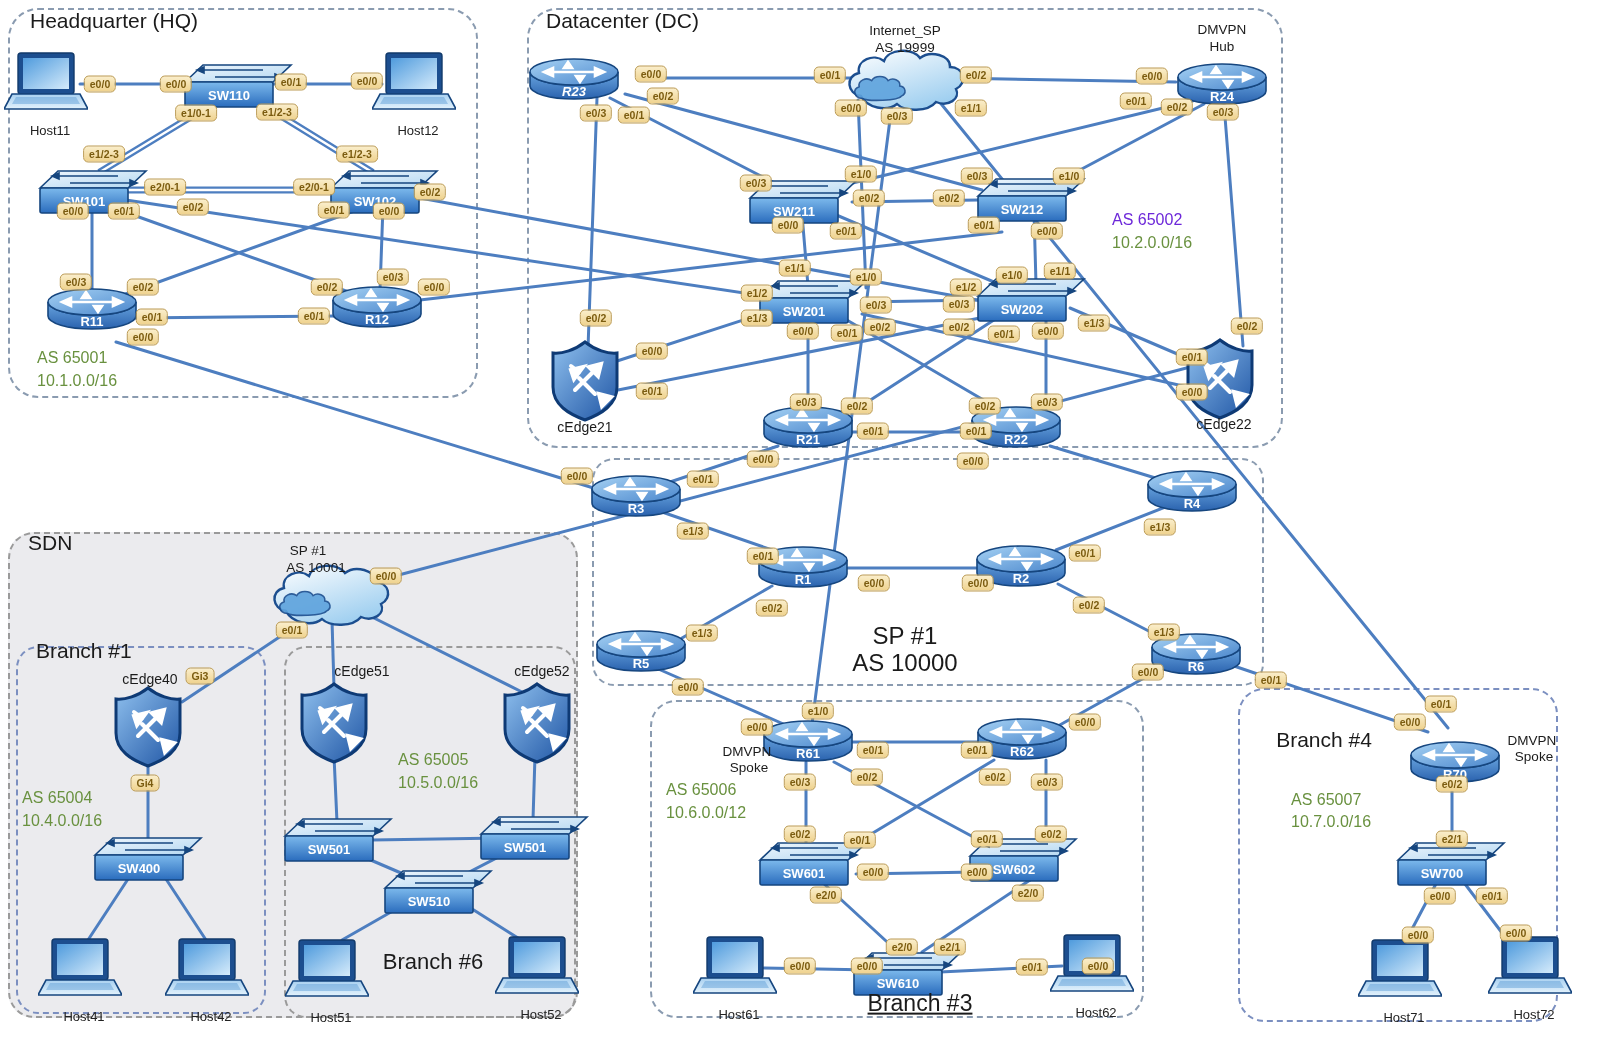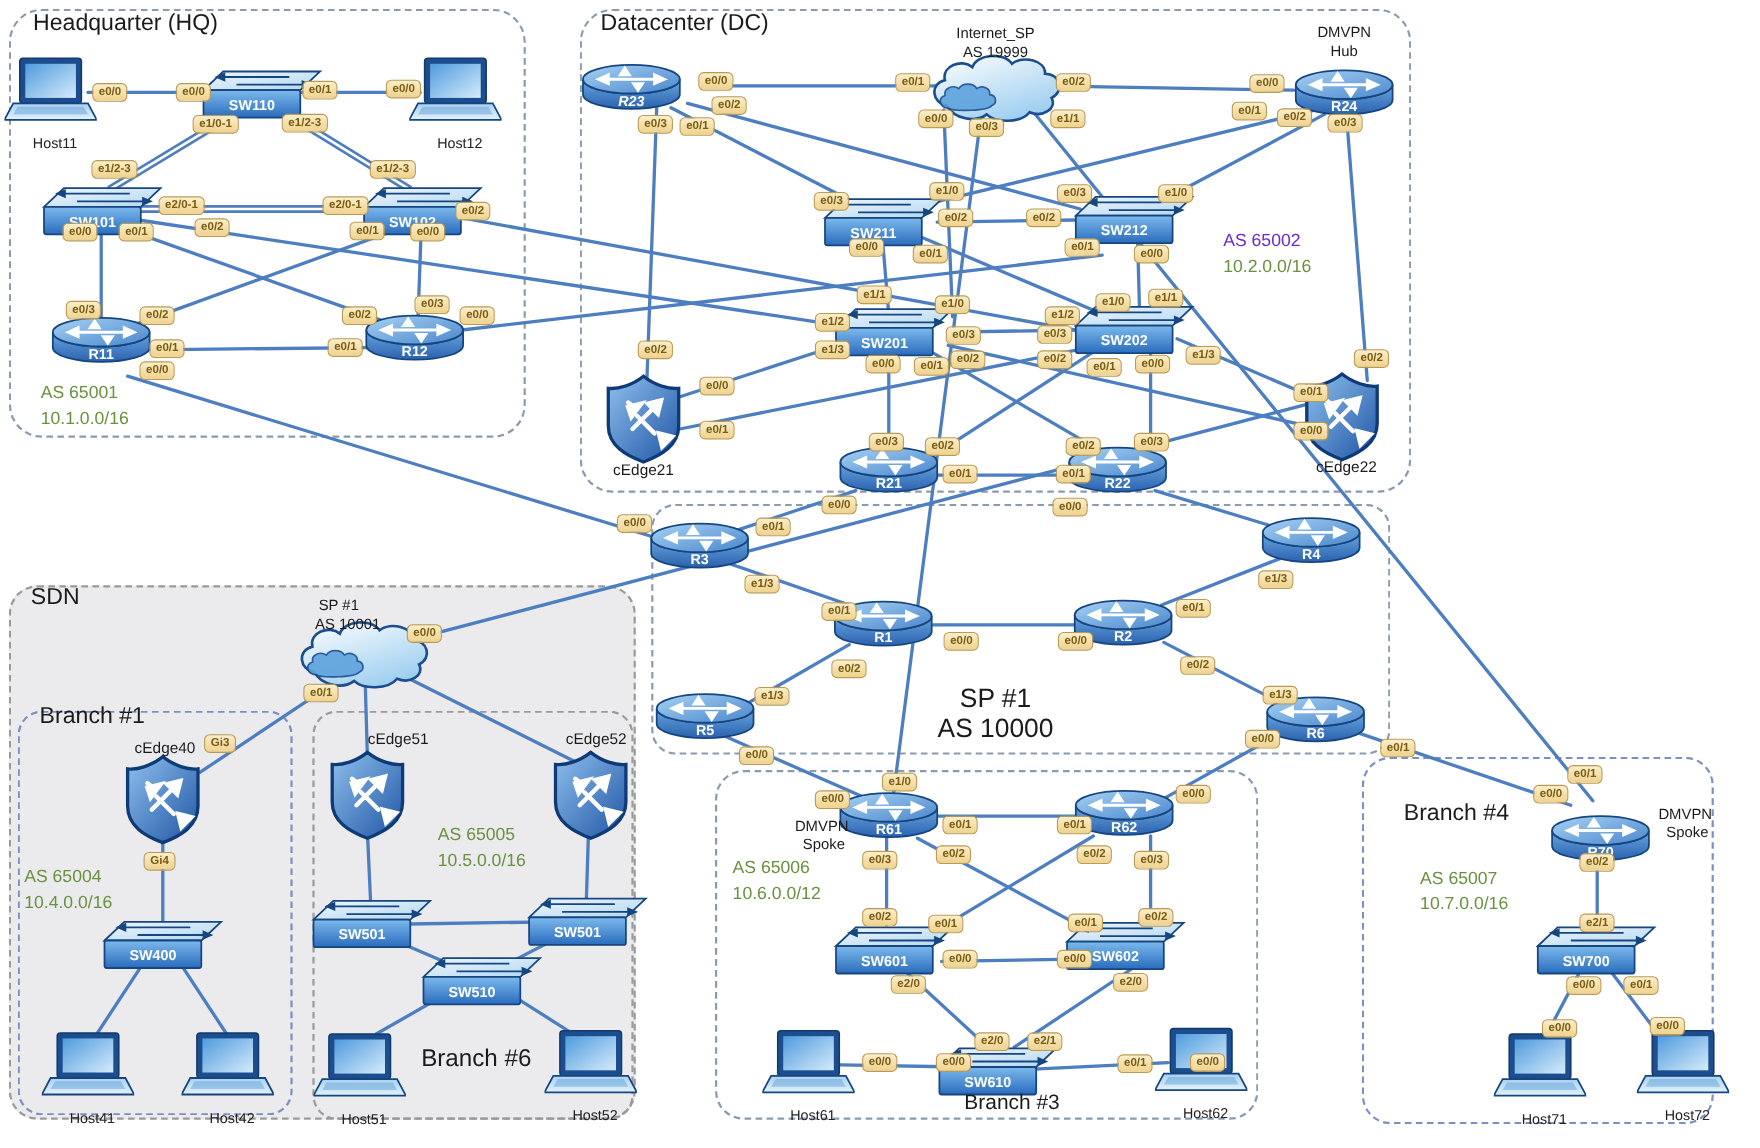--- a/index.html
+++ b/index.html
@@ -779,21 +779,21 @@
     <div class="plabel" style="left: 1492px; top: 896px;">e0/1</div>
     <div class="plabel" style="left: 1516px; top: 933px;">e0/0</div>
     <div class="plabel" style="left: 292px; top: 630px;">e0/1</div>
     <div class="plabel" style="left: 200px; top: 676px;">Gi3</div>
     <div class="plabel" style="left: 145px; top: 783px;">Gi4</div>
     <div class="txt" style="font-size: 21px; color: rgb(27, 27, 27); left: 30px; top: 8.35px;">Headquarter (HQ)</div>
     <div class="txt" style="font-size: 21px; color: rgb(27, 27, 27); left: 546px; top: 8.35px;">Datacenter (DC)</div>
     <div class="txt" style="font-size: 21px; color: rgb(27, 27, 27); left: 28px; top: 530.35px;">SDN</div>
     <div class="txt" style="font-size: 21px; color: rgb(27, 27, 27); left: 36px; top: 638.35px;">Branch #1</div>
     <div class="txt" style="font-size: 22px; color: rgb(27, 27, 27); left: 433px; top: 962px; transform: translate(-50%, -50%);">Branch #6</div>
-    <div class="txt" style="font-size: 19px; color: rgb(27, 27, 27); left: 920px; top: 1003px; transform: translate(-50%, -50%);">Branch #3</div>
+    <div class="txt" style="font-size: 23px; color: rgb(27, 27, 27); left: 920px; top: 1003px; transform: translate(-50%, -50%); text-decoration: underline;">Branch #3</div>
     <div class="txt" style="font-size: 21px; color: rgb(27, 27, 27); left: 1324px; top: 740px; transform: translate(-50%, -50%);">Branch #4</div>
     <div class="txt" style="font-size: 24px; color: rgb(27, 27, 27); left: 905px; top: 636px; transform: translate(-50%, -50%);">SP #1</div>
     <div class="txt" style="font-size: 24px; color: rgb(27, 27, 27); left: 905px; top: 663px; transform: translate(-50%, -50%);">AS 10000</div>
     <div class="txt" style="font-size: 13.5px; color: rgb(27, 27, 27); left: 308px; top: 551px; transform: translate(-50%, -50%);">SP #1</div>
     <div class="txt" style="font-size: 13.5px; color: rgb(27, 27, 27); left: 316px; top: 568px; transform: translate(-50%, -50%);">AS 10001</div>
     <div class="txt" style="font-size: 13.5px; color: rgb(27, 27, 27); left: 905px; top: 31px; transform: translate(-50%, -50%);">Internet_SP</div>
     <div class="txt" style="font-size: 13.5px; color: rgb(27, 27, 27); left: 905px; top: 48px; transform: translate(-50%, -50%);">AS 19999</div>
     <div class="txt" style="font-size: 13.5px; color: rgb(27, 27, 27); left: 1222px; top: 30px; transform: translate(-50%, -50%);">DMVPN</div>
     <div class="txt" style="font-size: 13.5px; color: rgb(27, 27, 27); left: 1222px; top: 47px; transform: translate(-50%, -50%);">Hub</div>
     <div class="txt" style="font-size: 13.5px; color: rgb(27, 27, 27); left: 747px; top: 752px; transform: translate(-50%, -50%);">DMVPN</div>

